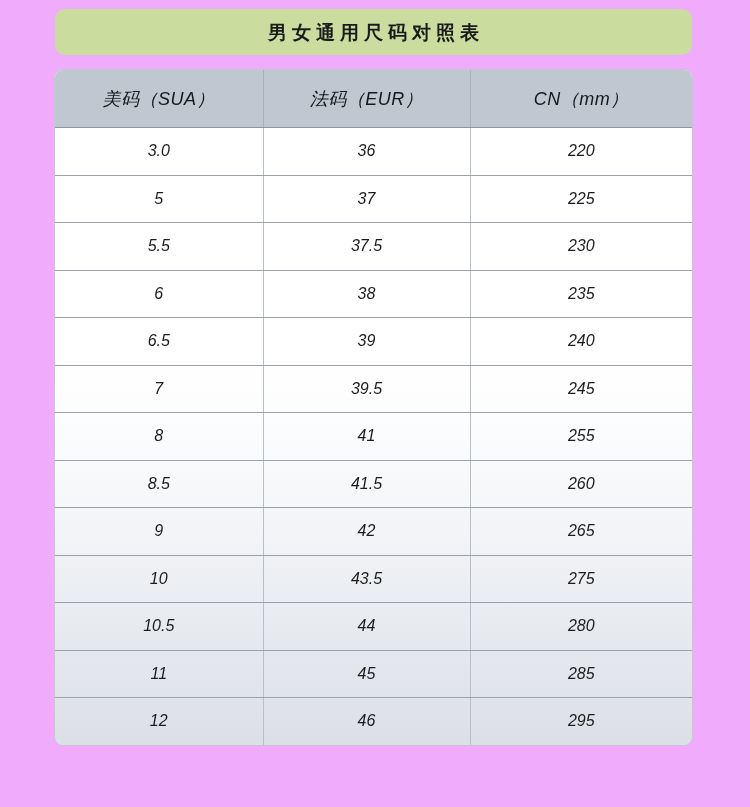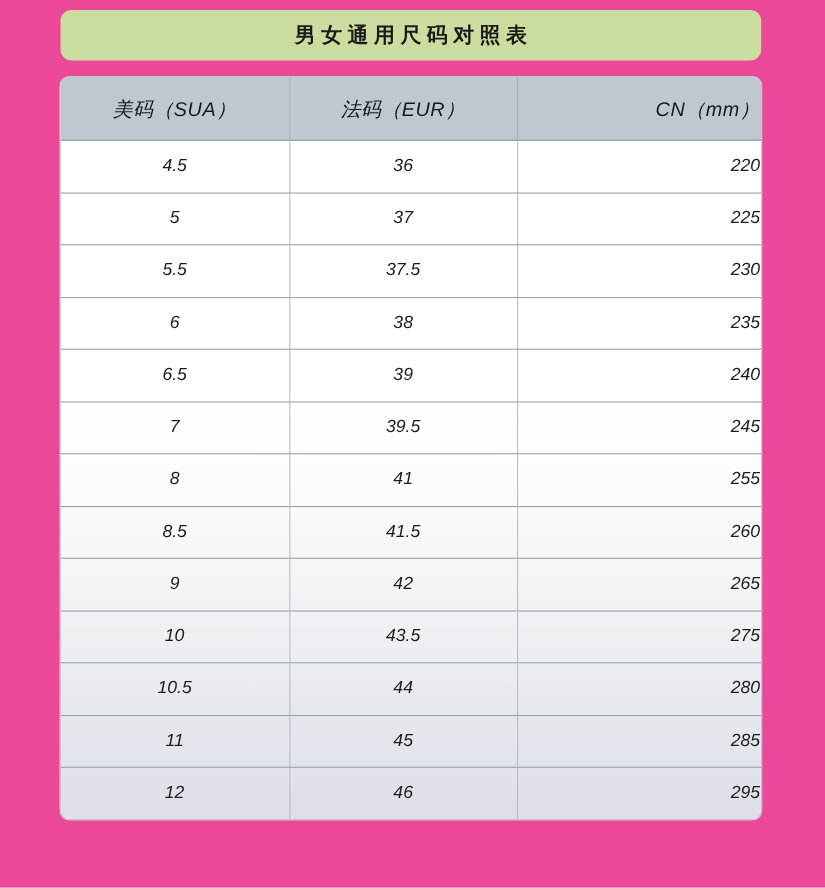--- a/index.html
+++ b/index.html
@@ -12,21 +12,21 @@
     height: 807px;
     font-family: "Liberation Sans", "DejaVu Sans", sans-serif;
     color: #1c1c1c;
     overflow: hidden;
   }
 
   .page {
     position: relative;
     width: 750px;
     height: 807px;
-    background: #ec4899;
+    background: #f0abfc;
   }
 
   
   .title-banner {
     position: absolute;
     left: 55px;
     top: 9px;
     width: 637px;
     height: 46px;
     background: #cbdd9e;
@@ -72,21 +72,21 @@
 
   .size-table th,
   .size-table td {
     border-right: 1px solid #b9bfc6;
     border-bottom: 1px solid #9aa2ab;
     text-align: center;
     line-height: 1;
     font-style: italic;
   }
   .size-table th:last-child,
-  .size-table td:last-child { border-right: none; text-align: right; }
+  .size-table td:last-child { border-right: none; }
   .size-table tbody tr:last-child td { border-bottom: none; }
 
   .size-table thead th {
     height: 55px;
     background: #bfc7d0;
     font-size: 18px;
     font-weight: 400;
     color: #15181c;
     letter-spacing: 0.5px;
     border-bottom: 1px solid #8e969f;
@@ -117,21 +117,21 @@
     </colgroup>
     <thead>
       <tr>
         <th>美码（SUA）</th>
         <th>法码（EUR）</th>
         <th>CN（mm）</th>
       </tr>
     </thead>
     <tbody id="table-body">
         <tr>
-          <td>4.5</td>
+          <td>3.0</td>
           <td>36</td>
           <td>220</td>
         </tr>
         <tr>
           <td>5</td>
           <td>37</td>
           <td>225</td>
         </tr>
         <tr>
           <td>5.5</td>

